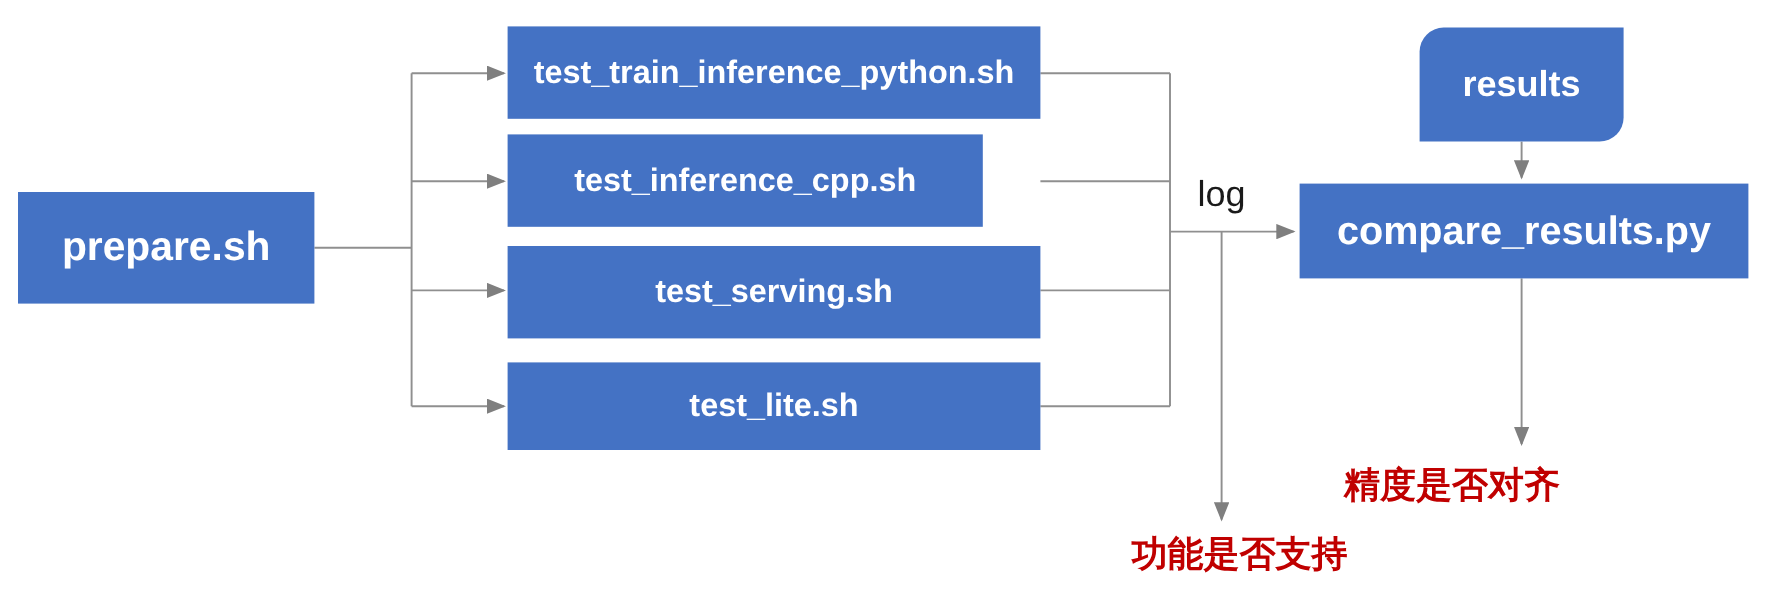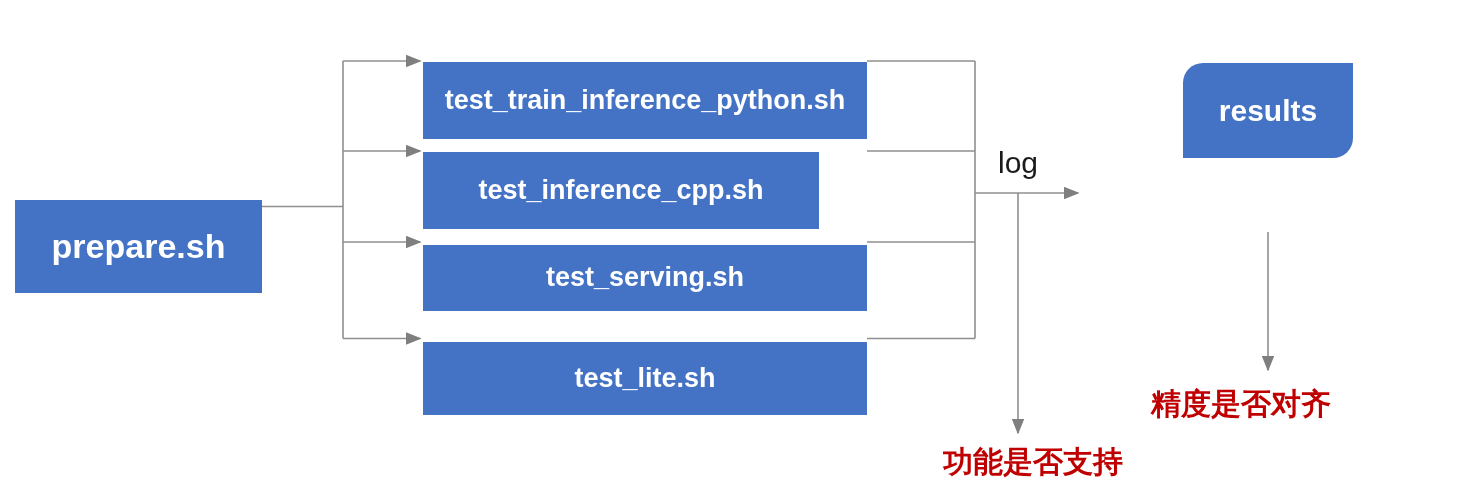--- a/index.html
+++ b/index.html
@@ -41,26 +41,25 @@
   .node {
     position: absolute;
     background: var(--node-fill);
     color: var(--node-text);
     display: flex;
     align-items: center;
     justify-content: center;
     font-weight: bold;
     text-align: left;
     line-height: 1.1;
-    margin-top: 40px;
   }
   .node-prepare    { left: 15px;   top: 160px; width: 247px; height: 93px; font-size: 34px; }
   .node-test-1     { left: 423px;  top: 22px;  width: 444px; height: 77px; font-size: 27px; }
   .node-test-2     { left: 423px;  top: 112px; width: 396px; height: 77px; font-size: 27px; }
-  .node-test-3     { left: 423px;  top: 205px; width: 444px; height: 66px; font-size: 27px; }
+  .node-test-3     { left: 423px;  top: 205px; width: 444px; height: 77px; font-size: 27px; }
   .node-test-4     { left: 423px;  top: 302px; width: 444px; height: 73px; font-size: 27px; }
   .node-results    { left: 1183px; top: 23px;  width: 170px; height: 95px; font-size: 30px;
                      border-radius: 20px 0 20px 0; }
   .node-compare    { left: 1083px; top: 153px; width: 374px; height: 79px; font-size: 33px; }
   .label {
     position: absolute;
     white-space: nowrap;
   }
   .label-log {
     left: 986px; top: 146px;
@@ -69,21 +68,21 @@
     font-size: 30px;
     color: var(--log-text);
     font-weight: normal;
   }
   .label-red {
     color: var(--annotation-red);
     font-weight: bold;
     font-size: 30px;
   }
   .label-function-support { left: 943px;  top: 442px; }
-  .label-accuracy-aligned { left: 1151px; top: 384px; }
+  .label-accuracy-aligned { left: 1120px; top: 384px; }
 </style>
 </head>
 <body>
 
 <div class="canvas">
 
   <svg class="connector-layer" width="1478" height="498" viewBox="0 0 1478 498" xmlns="http://www.w3.org/2000/svg">
     <defs>
       <marker id="arrowhead-marker" viewBox="0 0 10 8" refX="9" refY="4" markerWidth="10" markerHeight="8" orient="auto">
         <path d="M0,0 L10,4 L0,8 z"></path>
@@ -117,20 +116,21 @@
   <div class="node node-test-1">test_train_inference_python.sh</div>
 
   <div class="node node-test-2">test_inference_cpp.sh</div>
 
   <div class="node node-test-3">test_serving.sh</div>
 
   <div class="node node-results">results</div>
 
   <div class="node node-test-4">test_lite.sh</div>
 
+  <div class="node node-compare">compare_results.py</div>
 
   <div class="label label-log">log</div>
 
   <div class="label label-red label-function-support">功能是否支持</div>
 
   <div class="label label-red label-accuracy-aligned">精度是否对齐</div>
 
 </div>
 
 </body></html>

